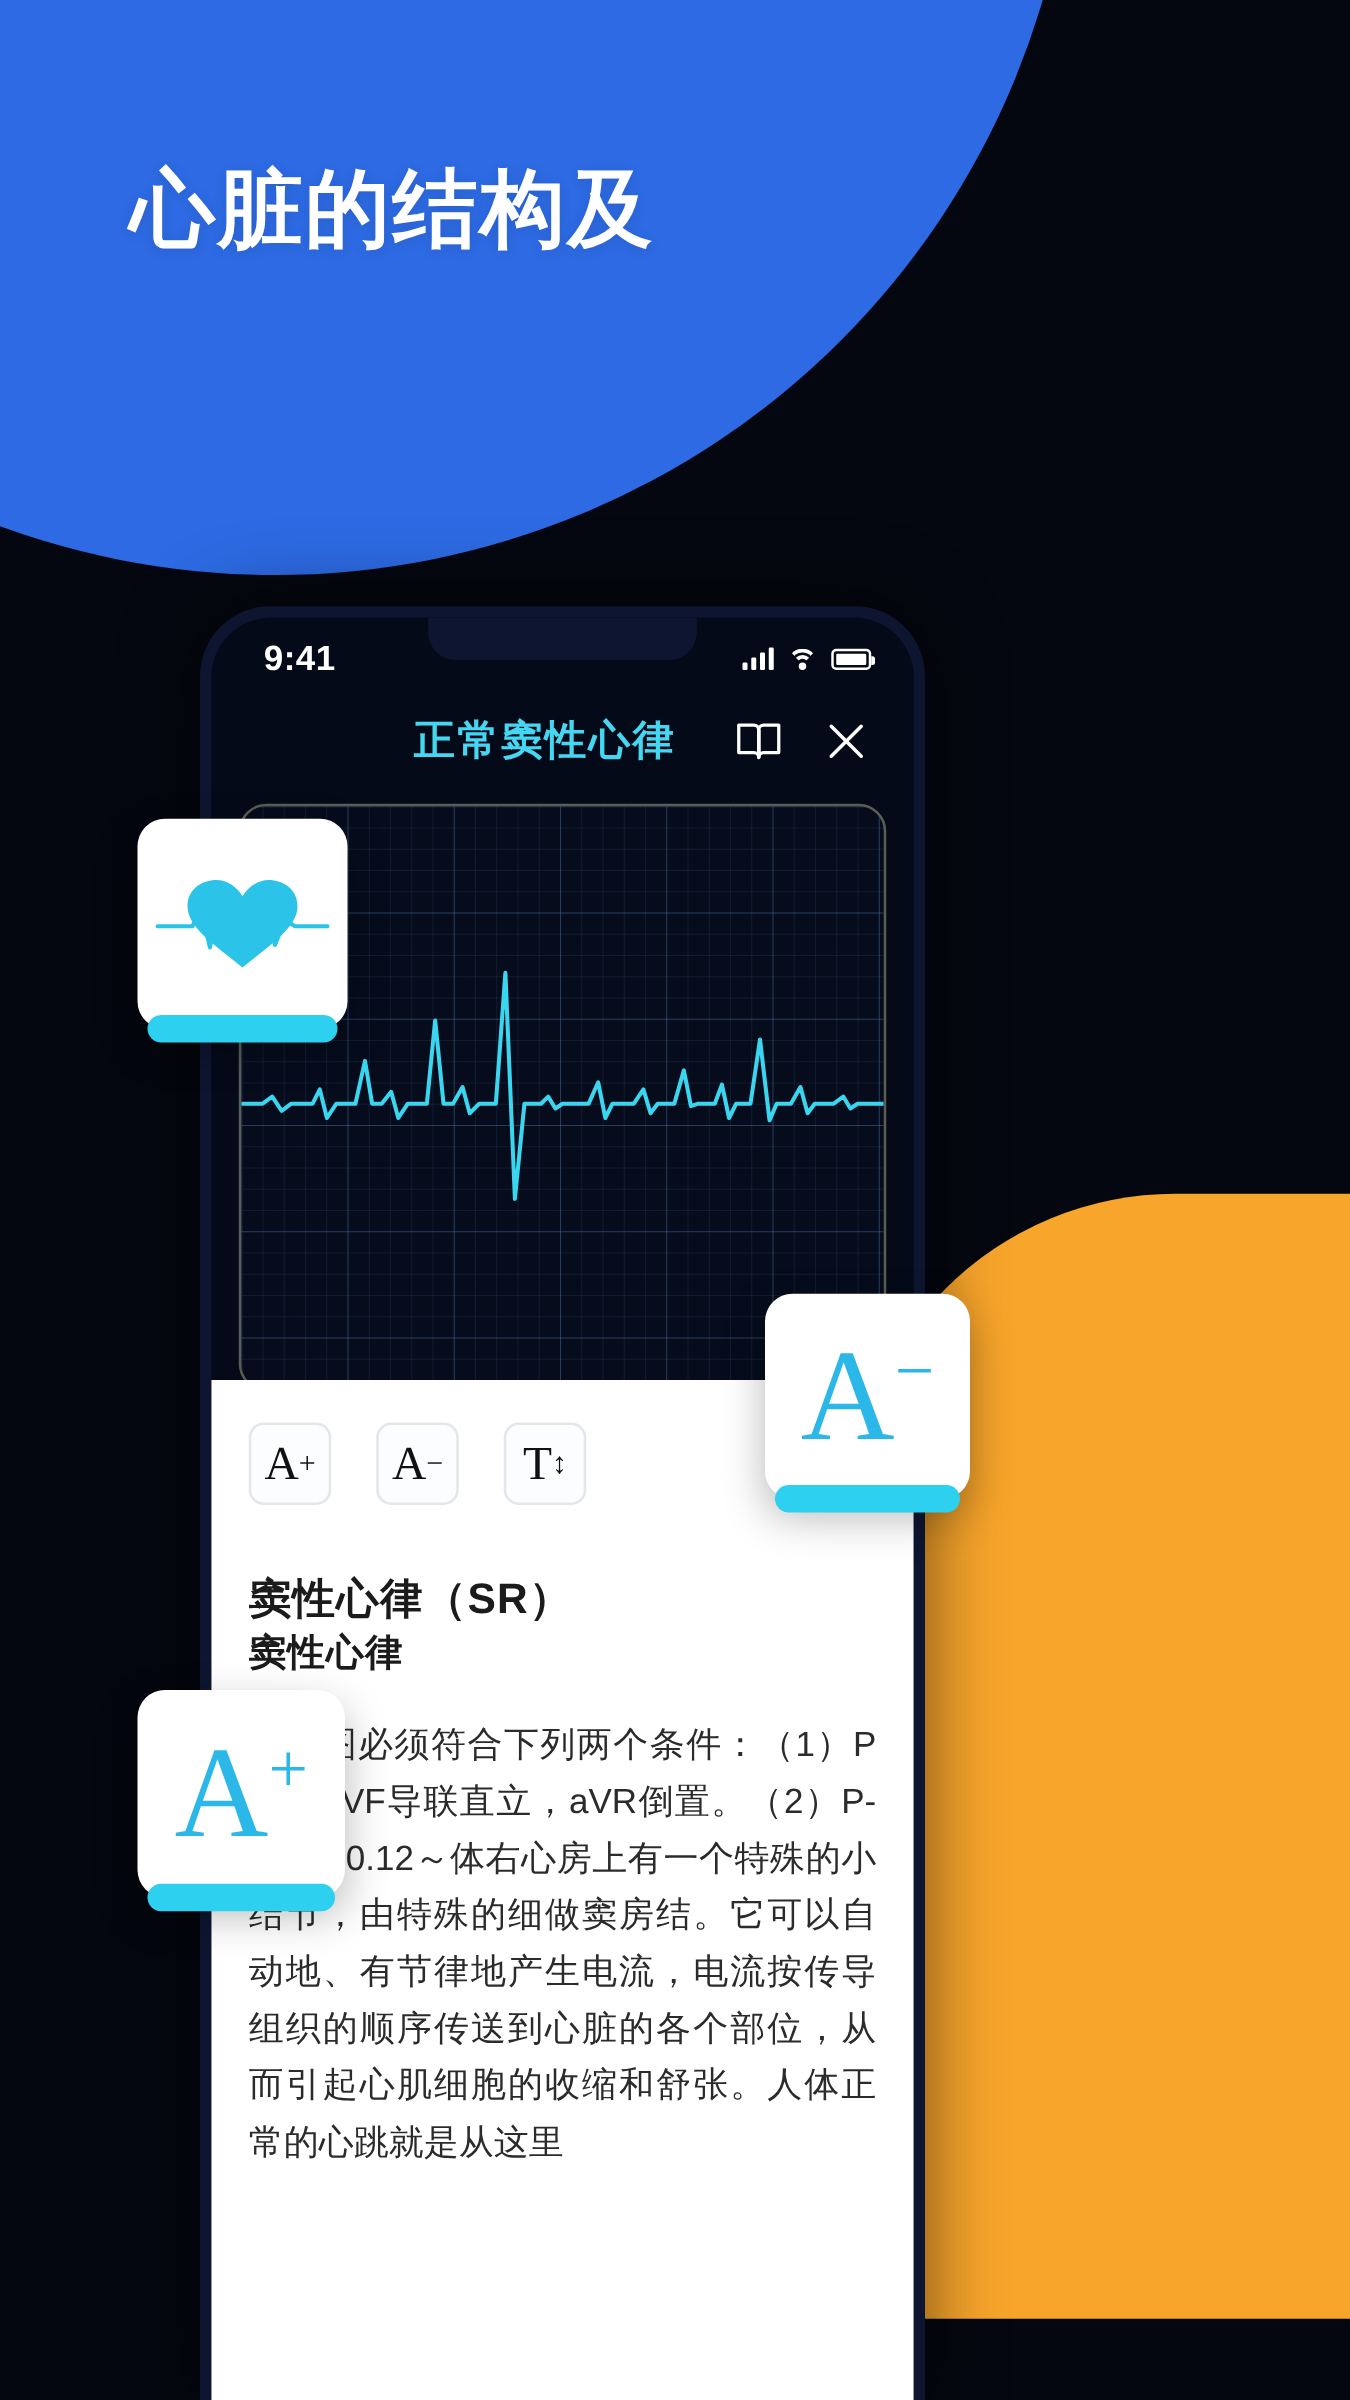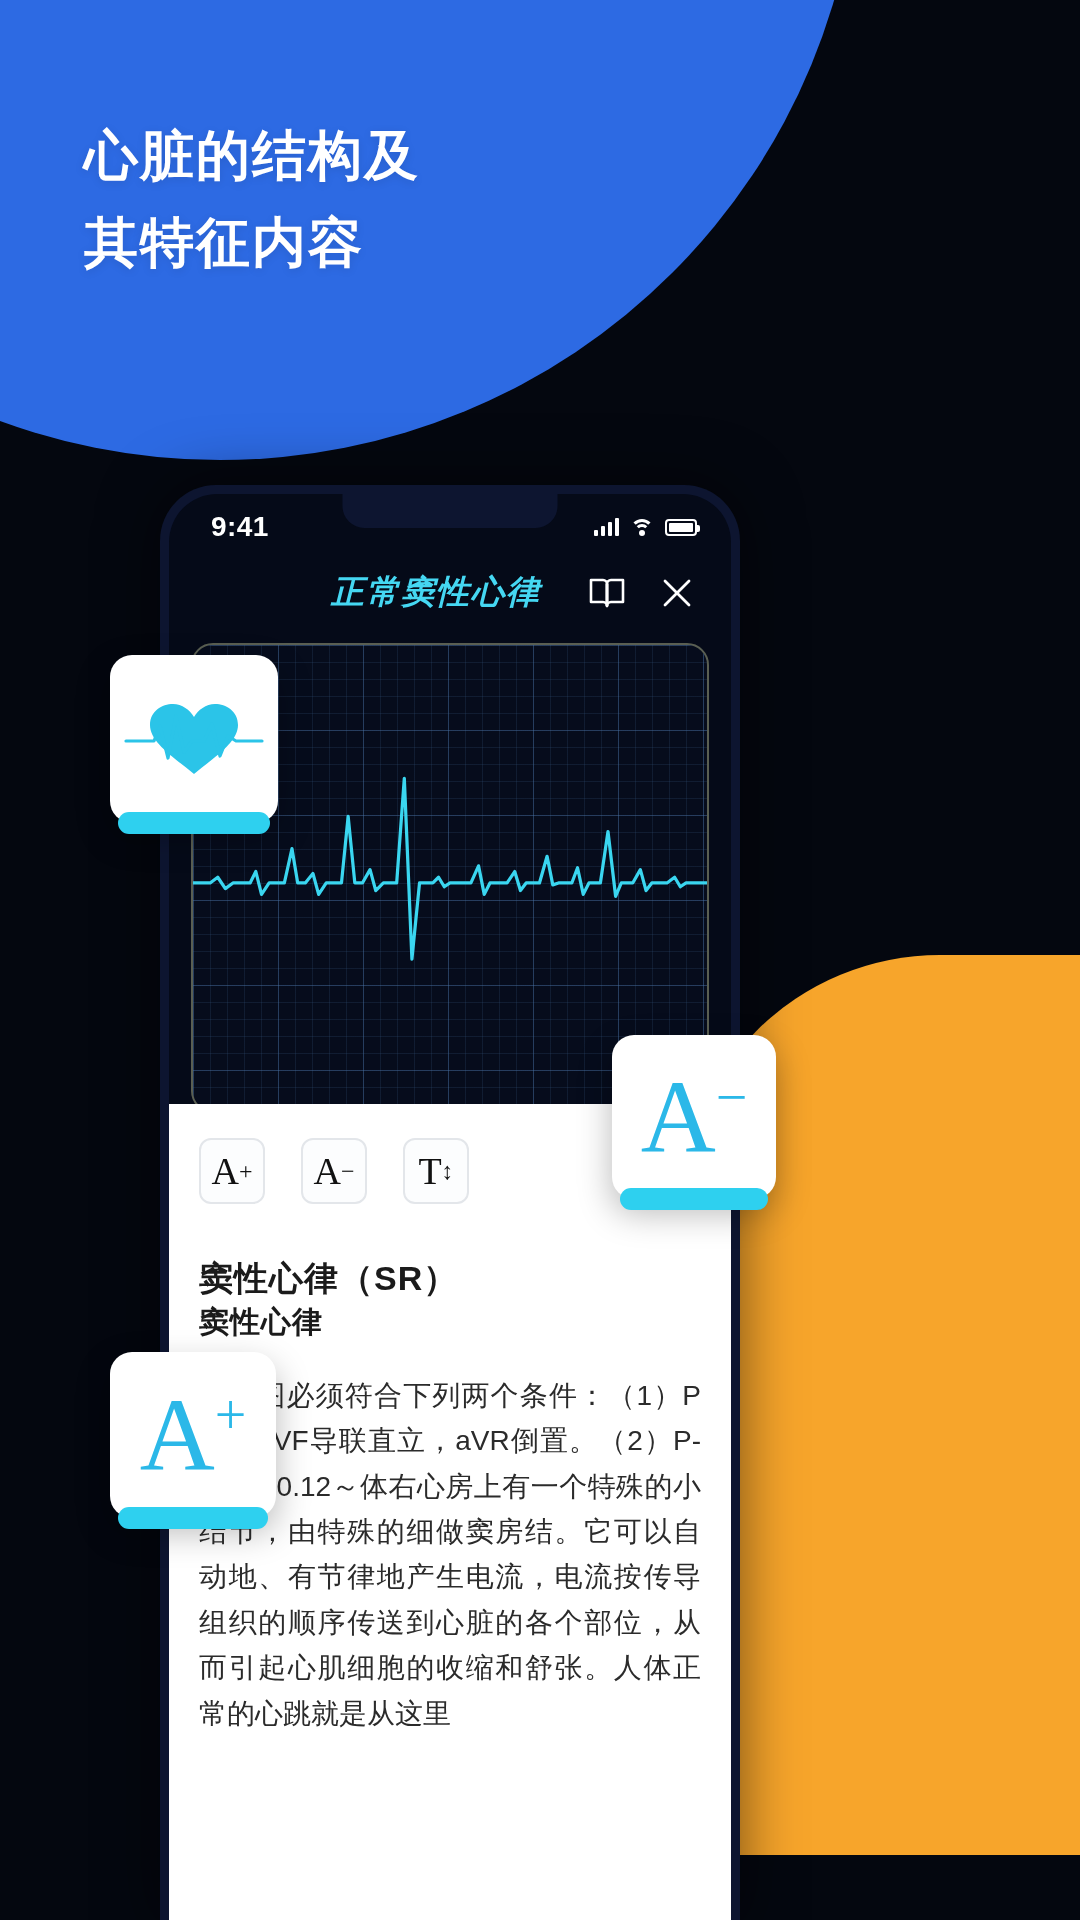--- a/index.html
+++ b/index.html
@@ -21,23 +21,23 @@
   .bg-orange {
     position:absolute; right:-120px; top:955px;
     width:520px; height:900px;
     background:#f7a52b;
     border-radius:260px 0 0 0;
     z-index:1;
   }
 
   
   .hero {
-    position:absolute; left:84px; top:112px;
+    position:absolute; left:104px; top:112px;
     z-index:6; color:#ffffff;
-    font-weight:bold; font-size:54px; line-height:1.62;
+    font-weight:bold; font-size:68px; line-height:1.62;
     letter-spacing:2px;
     text-shadow:0 2px 10px rgba(0,0,0,.10);
   }
   .hero-line { display:block; white-space:nowrap; }
 
   
   .phone {
     position:absolute; left:160px; top:485px;
     width:580px; height:1440px;
     background:#0d1530;
@@ -90,21 +90,20 @@
           position:relative; padding:2px; }
   .batt em { display:block; height:100%; width:100%; background:#fff; border-radius:1px; }
   .batt:after{content:"";position:absolute;right:-5px;top:4px;width:3px;height:7px;
               background:#fff;border-radius:0 2px 2px 0;}
 
   
   .app-header {
     position:relative; z-index:8;
     display:flex; align-items:center; justify-content:space-between;
     padding:18px 34px 16px 34px;
-    font-style:italic;
   }
   .app-title {
     flex:1; text-align:center; color:#45d7f2;
     font-size:33px; font-weight:bold; letter-spacing:2px;
     padding-left:82px;
   }
   .hdr-actions { display:flex; align-items:center; gap:30px; }
   .icon-btn { width:40px; height:40px; display:flex; align-items:center; justify-content:center; }
 
   
@@ -176,21 +175,20 @@
   .big-a sup { font-size:56px; vertical-align:super; line-height:0; }
 </style>
 </head>
 <body>
 
 <div class="bg-blue"></div>
 <div class="bg-orange"></div>
 
 <div class="hero">
   <span class="hero-line">心脏的结构及</span>
-  <span class="hero-line">其特征内容</span>
 </div>
 
 <div class="phone">
   <div class="screen">
     <div class="notch"></div>
 
     <div class="statusbar">
       <div class="st-time">9:41</div>
       <div class="st-icons">
         <span class="sig">

